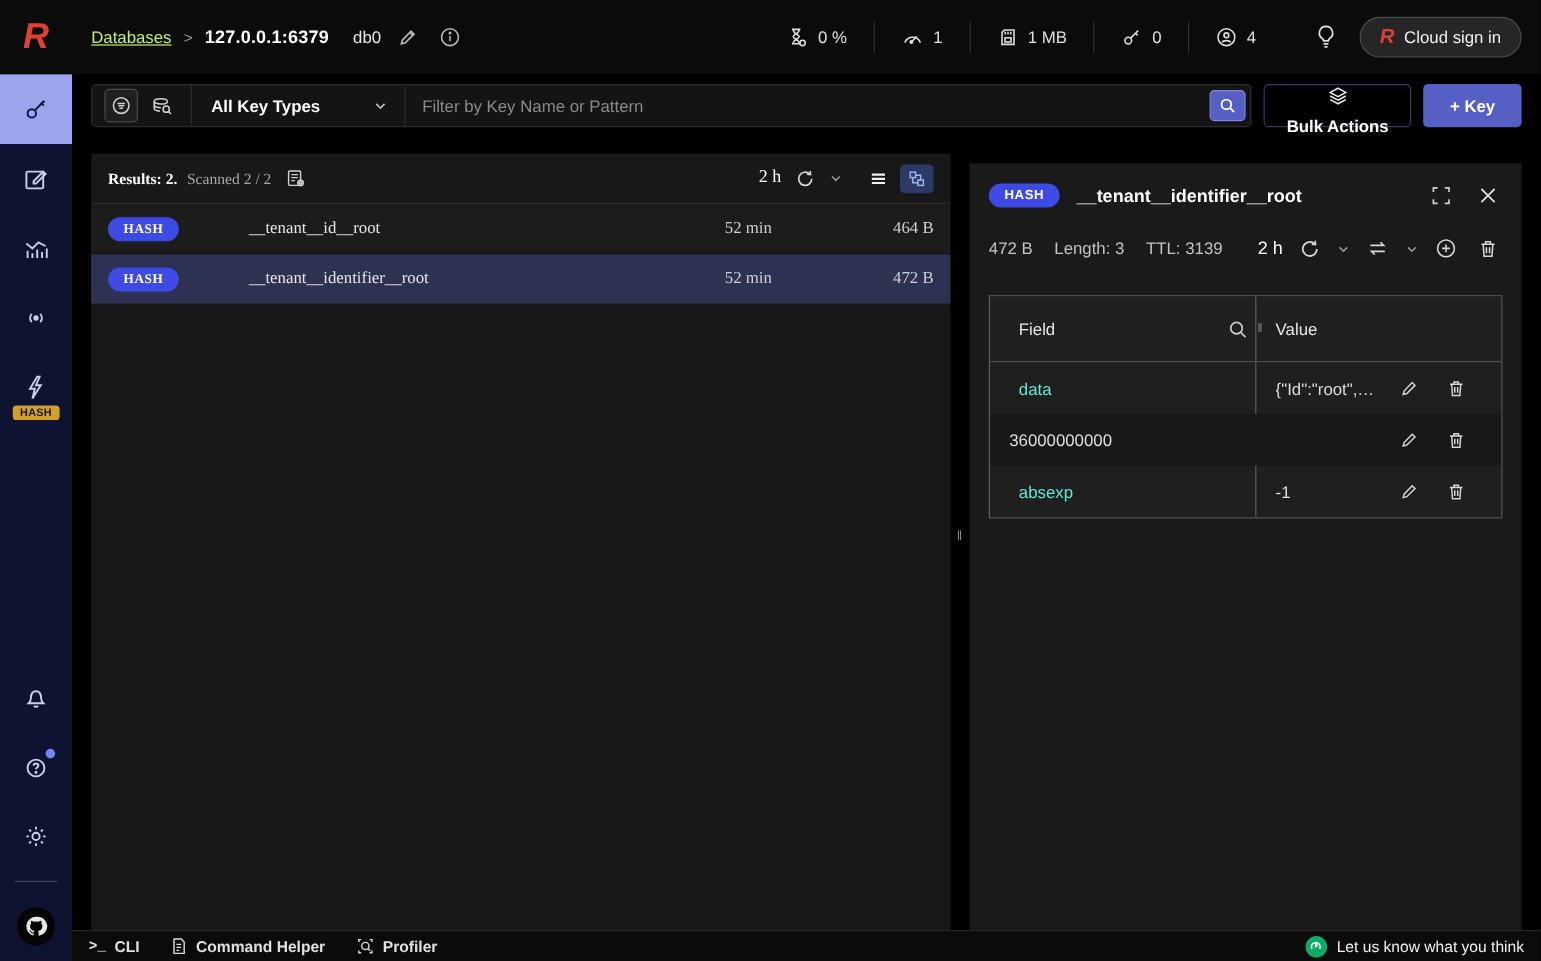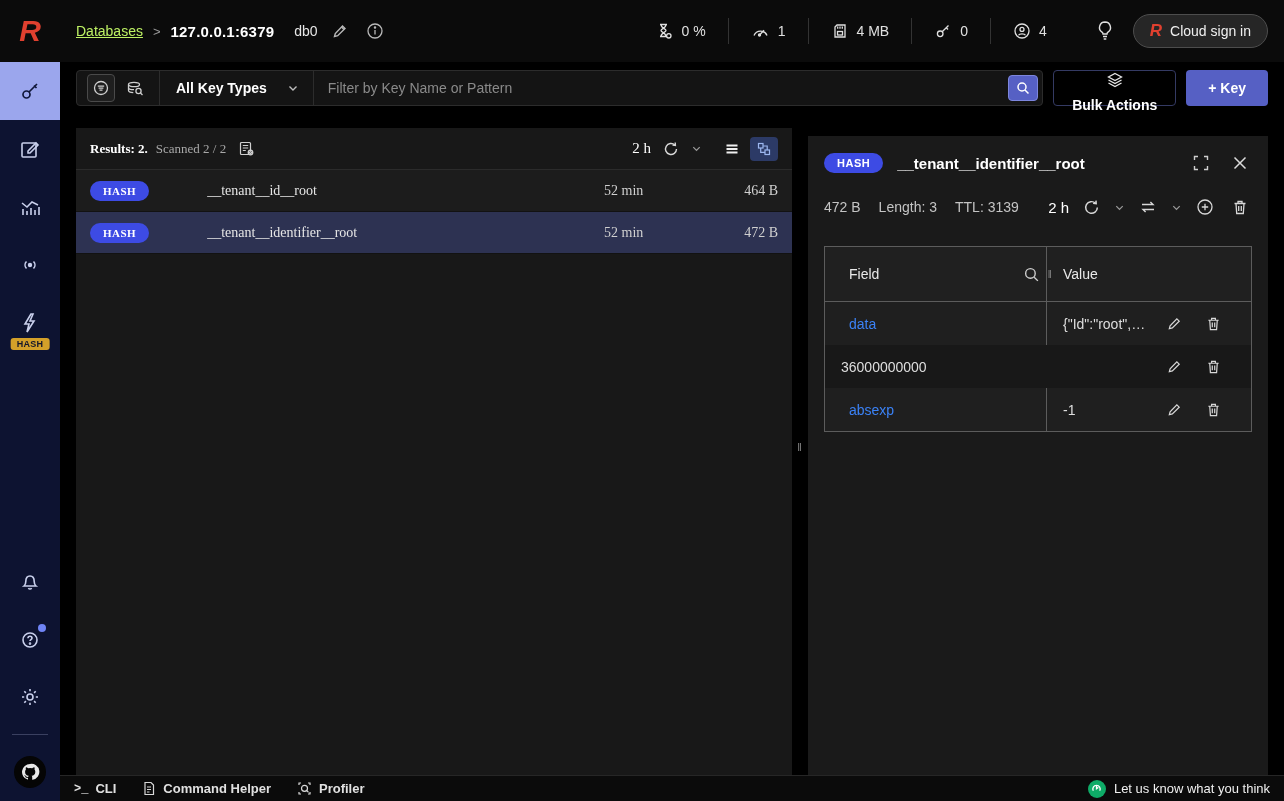--- a/index.html
+++ b/index.html
@@ -39,21 +39,21 @@
   .cloud-btn { display:flex; align-items:center; gap:8px; background:#262626; border:1px solid #4d4d4d;
     color:#f0f0f0; border-radius:18px; height:34px; padding:0 16px; font-size:14px; cursor:pointer; font-family:inherit; }
   .cloud-mark { color:#e0402f; font-weight:800; font-style:italic; font-size:17px; }
 
   
   .filter-row { display:flex; align-items:stretch; gap:10px; margin:8px 16px 12px 16px; height:36px; }
   .filter-group { flex:1; display:flex; align-items:stretch; background:#141414; border:1px solid #2c2c2c; border-radius:4px; overflow:hidden; }
   .fg-icons { display:flex; align-items:center; gap:6px; padding:0 10px; }
   .boxed-icon { border:1px solid #4a4a4a; background:#1f1f1f; border-radius:4px; padding:4px; color:#cfcfcf; cursor:pointer; display:flex; }
   .plain-icon { color:#cfcfcf; cursor:pointer; display:flex; padding:4px; }
-  .type-select { display:flex; align-items:center; gap:20px; padding:0 14px 0 16px; border-left:1px solid #2c2c2c; border-right:1px solid #2c2c2c; cursor:pointer; }
+  .type-select { display:flex; align-items:center; gap:44px; padding:0 14px 0 16px; border-left:1px solid #2c2c2c; border-right:1px solid #2c2c2c; cursor:pointer; }
   .type-select .lbl { color:#fff; font-weight:700; font-size:14px; }
   .input-wrap { flex:1; position:relative; display:flex; align-items:center; }
   .input-wrap input { flex:1; background:transparent; border:none; outline:none; color:#e6e6e6; font-size:14px; padding:0 52px 0 14px; font-family:inherit; }
   .input-wrap input::placeholder { color:#8a8a8a; }
   .search-submit { position:absolute; right:4px; top:4px; bottom:4px; width:30px; background:#5660c4; border:1px solid #7d86dd;
     border-radius:4px; color:#fff; display:flex; align-items:center; justify-content:center; cursor:pointer; }
   .bulk-btn { display:flex; align-items:center; gap:8px; background:transparent; border:1px solid #343a63; border-radius:4px;
     color:#fff; font-weight:700; font-size:14px; padding:0 18px; cursor:pointer; font-family:inherit;flex-direction:column; }
   .add-key-btn { background:#5660c4; border:none; border-radius:4px; color:#fff; font-weight:700; font-size:14px;
     padding:0 22px; cursor:pointer; font-family:inherit; }
@@ -92,21 +92,21 @@
   .hash-table { margin:12px 16px 0 16px; border:1px solid #5c5c5c; }
   .ht-header { display:flex; height:55px; border-bottom:1px solid #5c5c5c; background:#202020; }
   .ht-col-field { width:222px; display:flex; align-items:center; padding:0 4px 0 24px; border-right:1px solid #5c5c5c; position:relative; }
   .ht-col-field .col-lbl, .ht-col-value .col-lbl { color:#e8e8e8; font-size:14px; }
   .ht-field-search { margin-left:auto; color:#cfcfcf; cursor:pointer; display:flex; padding-right:2px; }
   .col-resize { position:absolute; right:-7px; top:50%; transform:translateY(-50%); color:#8a8a8a; font-size:10px; letter-spacing:1px; z-index:2; cursor:col-resize; }
   .ht-col-value { flex:1; display:flex; align-items:center; padding:0 16px; }
   .ht-row { display:flex; height:43px; }
   .ht-row:nth-child(odd) { background:#181818; }
   .ht-row:nth-child(even) { background:#1f1f1f; }
-  .ht-cell-field { width:222px; display:flex; align-items:center; padding:0 24px; border-right:1px solid #5c5c5c; color:#3b82f6; font-size:14px; }
+  .ht-cell-field { width:222px; display:flex; align-items:center; padding:0 24px; border-right:1px solid #5c5c5c; color:#5eead4; font-size:14px; }
   .ht-cell-value { flex:1; display:flex; align-items:center; padding:0 16px; color:#dedede; font-size:14px; gap:14px; min-width:0; }
   .ht-val-text { flex:1; white-space:nowrap; overflow:hidden; text-overflow:ellipsis; }
   .row-actions { display:flex; gap:16px; align-items:center; padding-right:10px; }
 
   
   .bottom-bar { height:26px; background:#0b0b0b; border-top:1px solid #262626; display:flex; align-items:center; padding:0 14px; gap:26px; font-size:13px; }
   .bb-item { display:flex; align-items:center; gap:7px; color:#e0e0e0; font-weight:700; cursor:pointer; }
   .bb-prompt { color:#e0e0e0; font-weight:700; font-family:"Liberation Mono", monospace; font-size:12px; }
   .bb-feedback { margin-left:auto; display:flex; align-items:center; gap:8px; color:#f0f0f0; font-weight:400; cursor:pointer; }
   .fb-circle { width:18px; height:18px; border-radius:50%; background:#0eab67; display:flex; align-items:center; justify-content:center; color:#fff; }
@@ -250,21 +250,21 @@
         </div>
         <div class="stat-sep"></div>
         <div class="stat">
           <span>
             <svg width="18" height="18" viewBox="0 0 18 18" fill="none" stroke="currentColor" stroke-width="1.3">
               <path d="M4 5l2-2h8v12H4V5z"></path>
                 <path d="M6.7 4.5v2.3M9 4.5v2.3M11.3 4.5v2.3"></path>
                 <rect x="6.5" y="9.5" width="5" height="3.5"></rect>
             </svg>
           </span>
-          <span>4 MB</span>
+          <span>1 MB</span>
         </div>
         <div class="stat-sep"></div>
         <div class="stat">
           <span>
             <svg width="18" height="18" viewBox="0 0 18 18" fill="none" stroke="currentColor" stroke-width="1.3">
               <circle cx="6.2" cy="11.8" r="2.8"></circle>
                 <path d="M8.2 9.8L14.5 3.5M12 5.5l2 2"></path>
             </svg>
           </span>
           <span>0</span>

